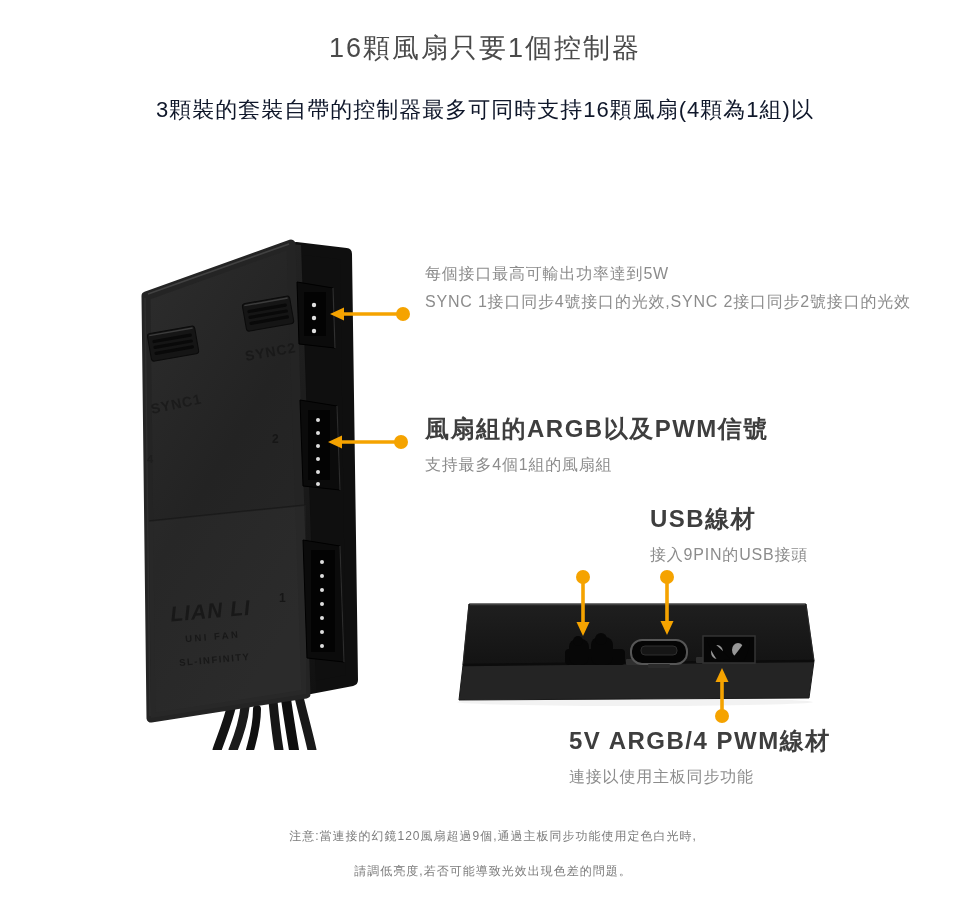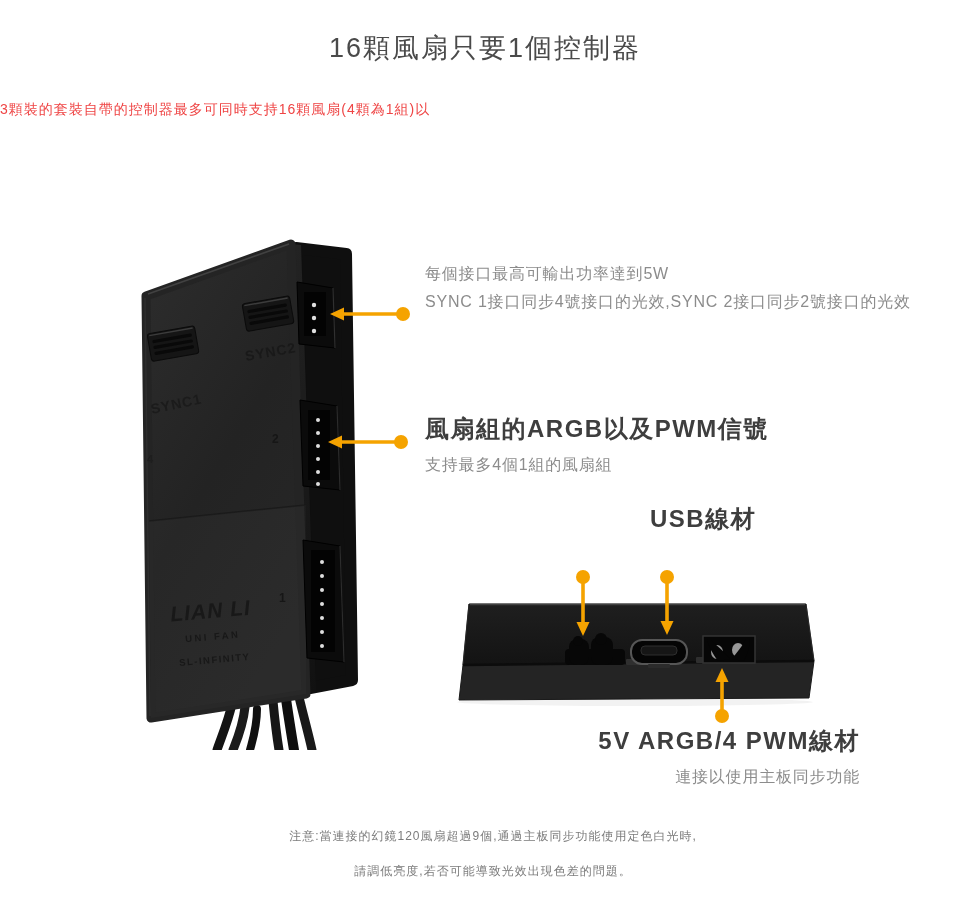--- a/index.html
+++ b/index.html
@@ -15,40 +15,40 @@
     width:970px;height:912px;position:relative;overflow:hidden;
     font-family:"Liberation Sans","DejaVu Sans",sans-serif;
   }
   #page{position:absolute;inset:0;width:963px;height:912px;background:#fff;}
 
   .title{
     position:absolute;left:0;top:30px;width:970px;text-align:center;
     font-size:27px;font-weight:400;color:var(--title);letter-spacing:2px;
   }
   .subtitle{
-    position:absolute;left:0;top:92px;width:970px;text-align:left;
-    font-size:14px;font-weight:400;color:#ef4444;line-height:35px;letter-spacing:1px;
+    position:absolute;left:0;top:92px;width:970px;text-align:center;
+    font-size:22px;font-weight:400;color:#0f172a;line-height:35px;letter-spacing:1px;
   }
 
   .svg-abs{position:absolute;display:block;}
 
   .sec{position:absolute;}
   .sec h2{
     font-size:24px;font-weight:600;color:var(--heading);letter-spacing:1.5px;
     line-height:30px;white-space:nowrap;
   }
   .sec .desc{margin-top:7px;}
   .sec .desc div{
     font-size:16px;color:var(--body);letter-spacing:0.8px;line-height:27.5px;white-space:nowrap;
   }
   .sec-smtype{left:425px;top:253px;}
   .sec-fangroup{left:425px;top:414px;}
   .sec-sata{left:425px;top:504px;}
   .sec-usb{left:650px;top:504px;}
-  .sec-argb{left:548px;top:726px;width:312px;text-align:right;}
+  .sec-argb{left:569px;top:726px;width:312px;text-align:left;}
 
   .note{
     position:absolute;left:8px;top:819px;width:970px;text-align:center;
     font-size:12px;color:var(--note);line-height:35px;letter-spacing:1px;
   }
 
   .arrow{overflow:visible;}
   .arrow .ln{stroke:var(--accent);stroke-width:3.6px;}
   .arrow .hd{fill:var(--accent);}
   .arrow .dt{fill:var(--accent);}
@@ -243,20 +243,23 @@
   <div class="sec sec-fangroup">
     <h2>風扇組的ARGB以及PWM信號</h2>
     <div class="desc">
       <div>支持最多4個1組的風扇組</div>
     </div>
   </div>
 
 
   <div class="sec sec-usb">
     <h2>USB線材</h2>
+    <div class="desc">
+      <div>接入9PIN的USB接頭</div>
+    </div>
   </div>
 
   <div class="sec sec-argb">
     <h2>5V ARGB/4 PWM線材</h2>
     <div class="desc">
       <div>連接以使用主板同步功能</div>
     </div>
   </div>
 
   <div class="note">

